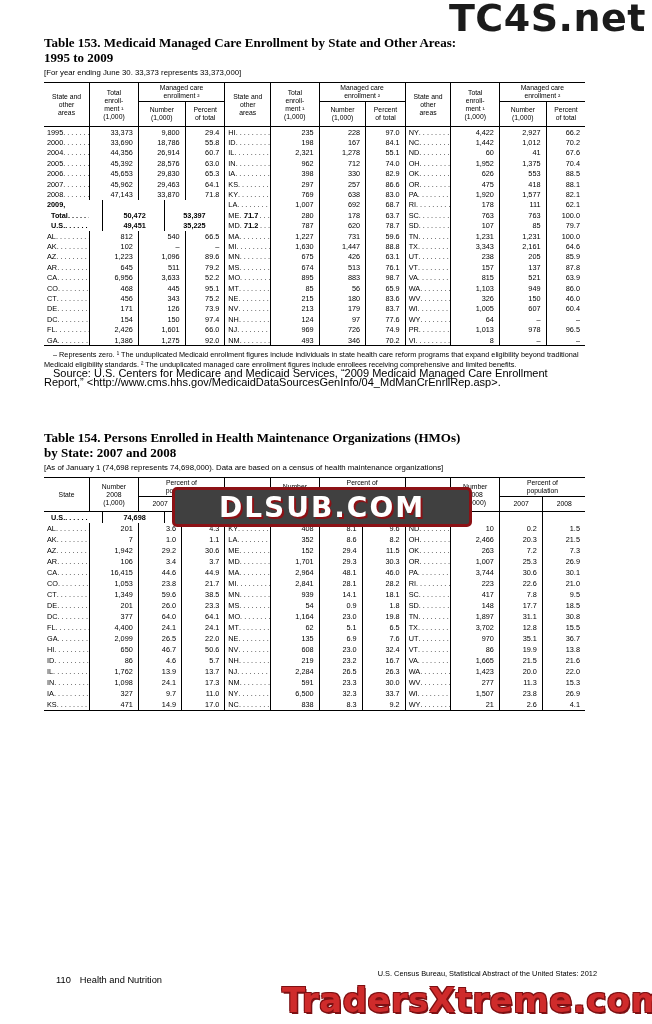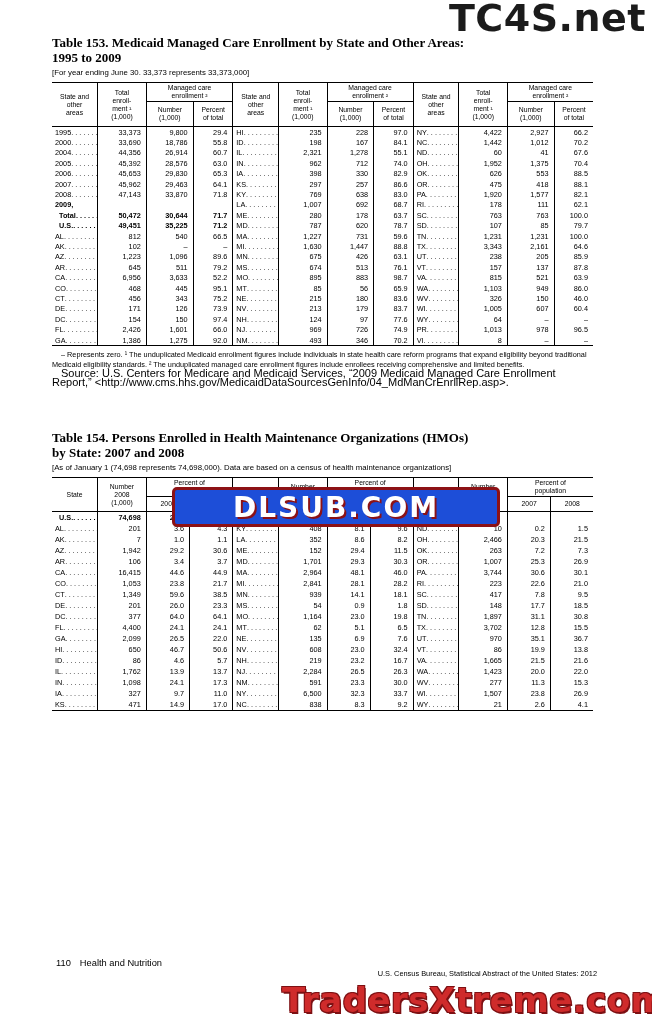--- a/index.html
+++ b/index.html
@@ -2,21 +2,21 @@
 <html><head>
 <meta charset="utf-8">
 <style>
   * { margin:0; padding:0; box-sizing:border-box; }
   html,body { background:#ffffff; }
   .page {
     position:relative; width:652px; height:1024px; margin:0 auto;
     background:#ffffff; overflow:hidden; color:#000;
     font-family:"Liberation Sans", sans-serif;
   }
-  .content { position:absolute; left:52px; top:36px; width:541px; }
+  .content { position:absolute; left:44px; top:36px; width:541px; }
 
   .t-title {
     font-family:"Liberation Serif", serif;
     font-size:13px; font-weight:bold; line-height:14.5px; margin-bottom:3px;
   }
   .t-note { font-size:7.8px; line-height:10px; margin-bottom:4px; }
 
   .dtable { width:100%; border-top:1.4px solid #000; border-bottom:1.4px solid #000; }
   .thead { display:flex; border-bottom:1px solid #000; min-height:44px; }
   .t154 .thead { min-height:34px; }
@@ -39,21 +39,21 @@
   .t154 .hc.num { width:50%; }
   .t154 .hc.pct { width:50%; }
 
   .tbody { display:flex; }
   .tgroup { width:33.3333%; }
   .tgroup + .tgroup { border-left:1px solid #000; }
 
   .trow { display:grid; align-items:stretch; height:10.4px; font-size:7.3px; }
   .t153 .trow { grid-template-columns:25% 27% 26% 22%; }
   .t154 .trow { grid-template-columns:25% 27% 24% 24%; height:11px; }
-  .trow.bold { font-weight:bold; }
+  .trow.bold { font-weight:bold;gap:13px; }
   .trow.ind .lbl { padding-left:7px; }
   .lbl {
     padding-left:3px; white-space:nowrap; overflow:hidden;
     display:flex; align-items:center;
   }
   .lbl::after { content:" . . . . . . . . . . . . . . . . . . . . . . . ."; }
   .lbl.noleader::after { content:""; }
   .val {
     border-left:1px solid #000; display:flex; align-items:center;
     justify-content:flex-end; padding-right:5px;
@@ -62,37 +62,37 @@
   .fn  { font-size:7.3px; line-height:9.3px; margin-top:4px; text-indent:9px; }
   .src { font-size:11px; line-height:9.3px; text-indent:9px; }
   .gap { height:44px; }
 
   .wm-top {
     position:absolute; top:-4px; right:6px; z-index:5;
     font-family:"DejaVu Sans", sans-serif; font-weight:bold; font-size:38px;
     color:#1b1b1b; letter-spacing:0.5px;
   }
   .wm-mid {
-    position:absolute; top:487px; left:172px; width:328px; height:40px; z-index:6;
-    background:#1d4ed8; border:3px solid #8c1115; border-radius:5px;
+    position:absolute; top:487px; left:172px; width:300px; height:40px; z-index:6;
+    background:#404040; border:3px solid #8c1115; border-radius:5px;
     color:#ffffff; font-family:"DejaVu Sans", sans-serif; font-weight:bold;
     font-size:28px; letter-spacing:2px; text-shadow:2px 2px 0 #8c1115;
     display:flex; align-items:center; justify-content:center;
   }
   .wm-bottom {
     position:absolute; bottom:4px; left:282px; z-index:6;
     font-family:"DejaVu Sans", sans-serif; font-weight:bold; font-size:34px;
     color:#cf2b2b;
     text-shadow:
       1.5px 1.5px 0 #7d1013, -1px -1px 0 #7d1013,
       1px -1px 0 #7d1013, -1px 1px 0 #7d1013,
       0 0 4px rgba(255,255,255,0.9);
     letter-spacing:0.5px; white-space:nowrap;
   }
-  .footer-left { position:absolute; left:56px; bottom:56px; font-size:9.3px; }
+  .footer-left { position:absolute; left:56px; bottom:39px; font-size:9.3px; }
   .footer-left .pgnum { margin-right:9px; }
   .footer-right { position:absolute; right:55px; bottom:46px; font-size:7.4px; z-index:1; }
   i { font-style:italic; }
 </style>
 </head>
 <body>
 
 <div class="page">
 
   <div class="wm-top">TC4S.net</div>
@@ -211,21 +211,21 @@
             </div>
             <div class="trow bold">
               <span class="lbl noleader">2009,</span>
               <span class="val"></span>
               <span class="val"></span>
               <span class="val"></span>
             </div>
             <div class="trow bold ind">
               <span class="lbl">Total</span>
               <span class="val">50,472</span>
-              <span class="val">30,644</span>
+              <span class="val">53,397</span>
               <span class="val">71.7</span>
             </div>
             <div class="trow bold ind">
               <span class="lbl">U.S.</span>
               <span class="val">49,451</span>
               <span class="val">35,225</span>
               <span class="val">71.2</span>
             </div>
             <div class="trow">
               <span class="lbl">AL</span>

